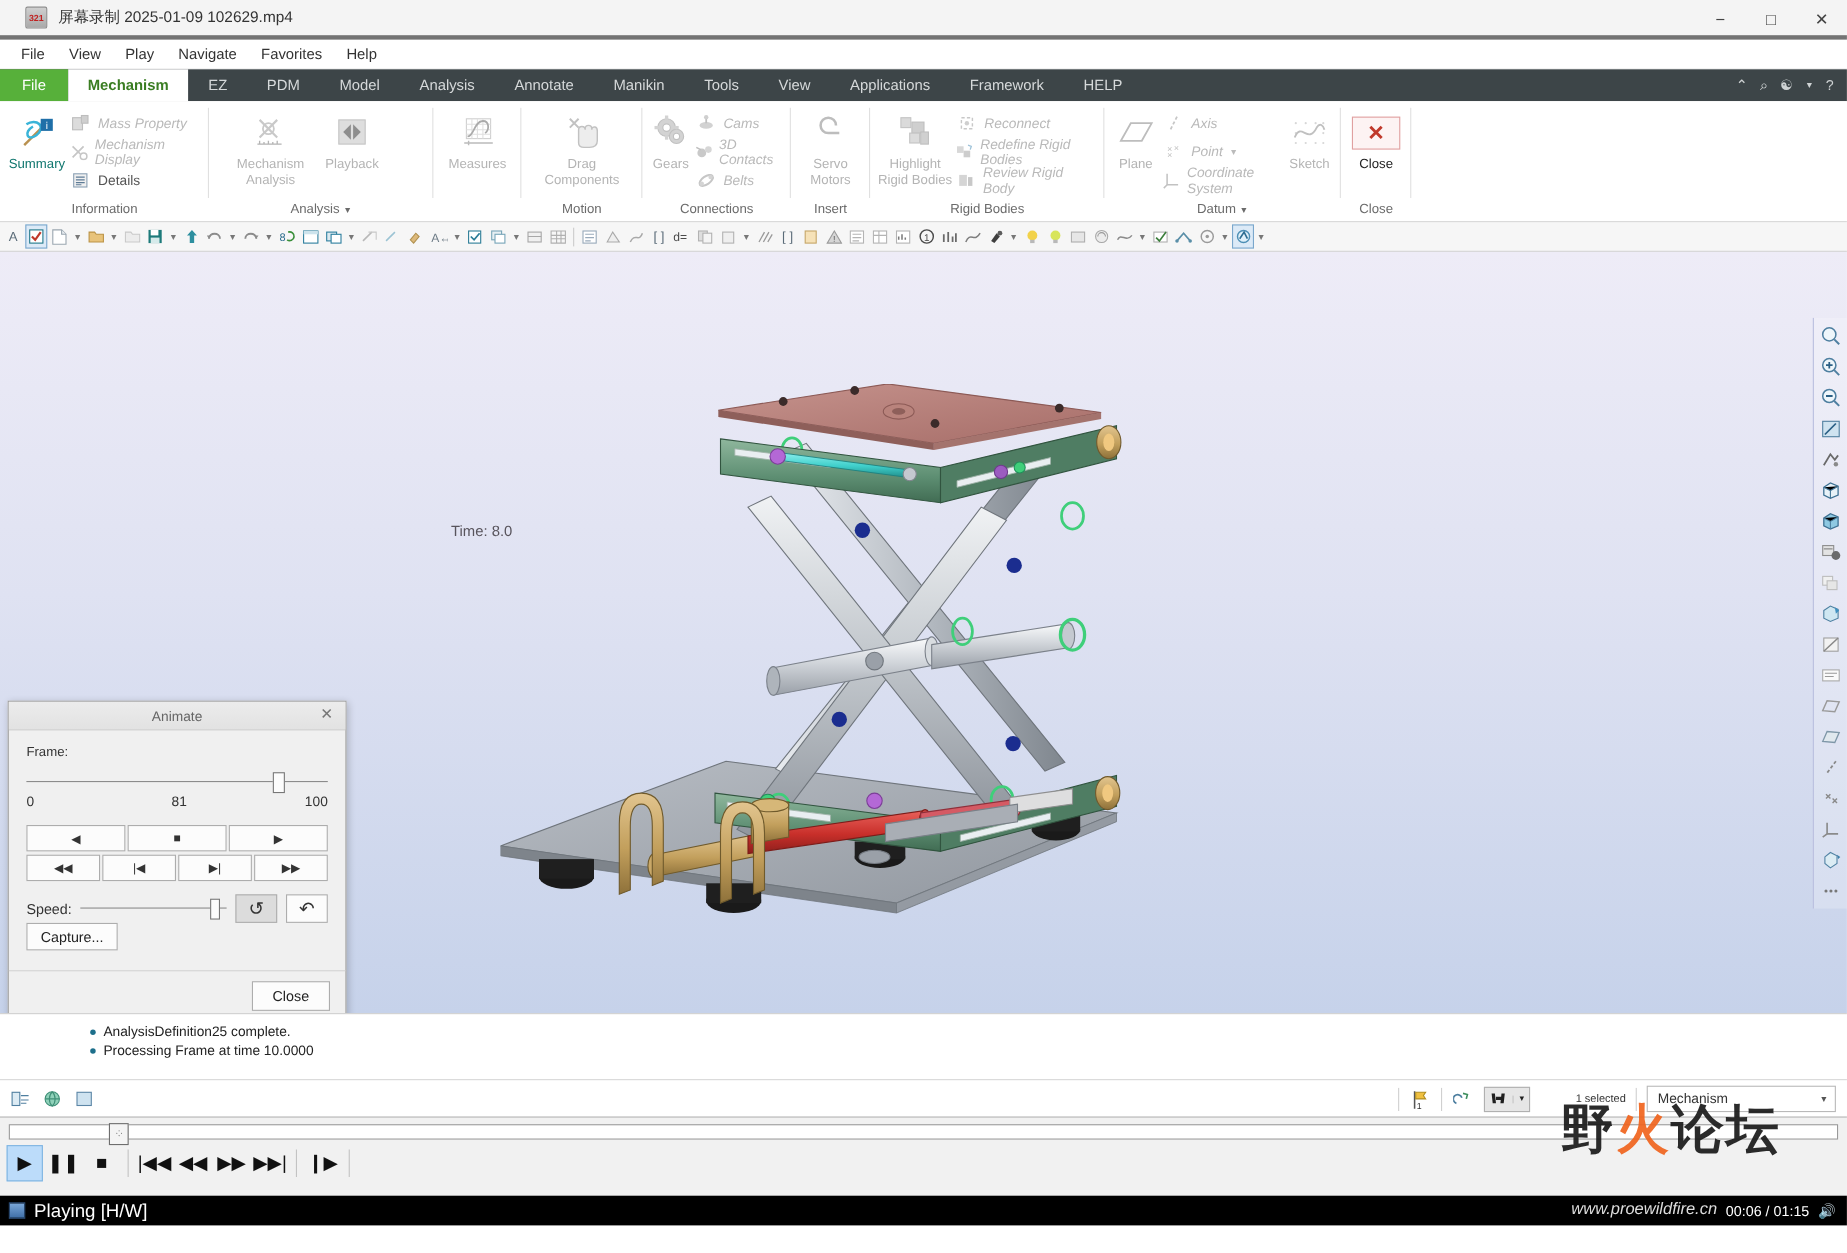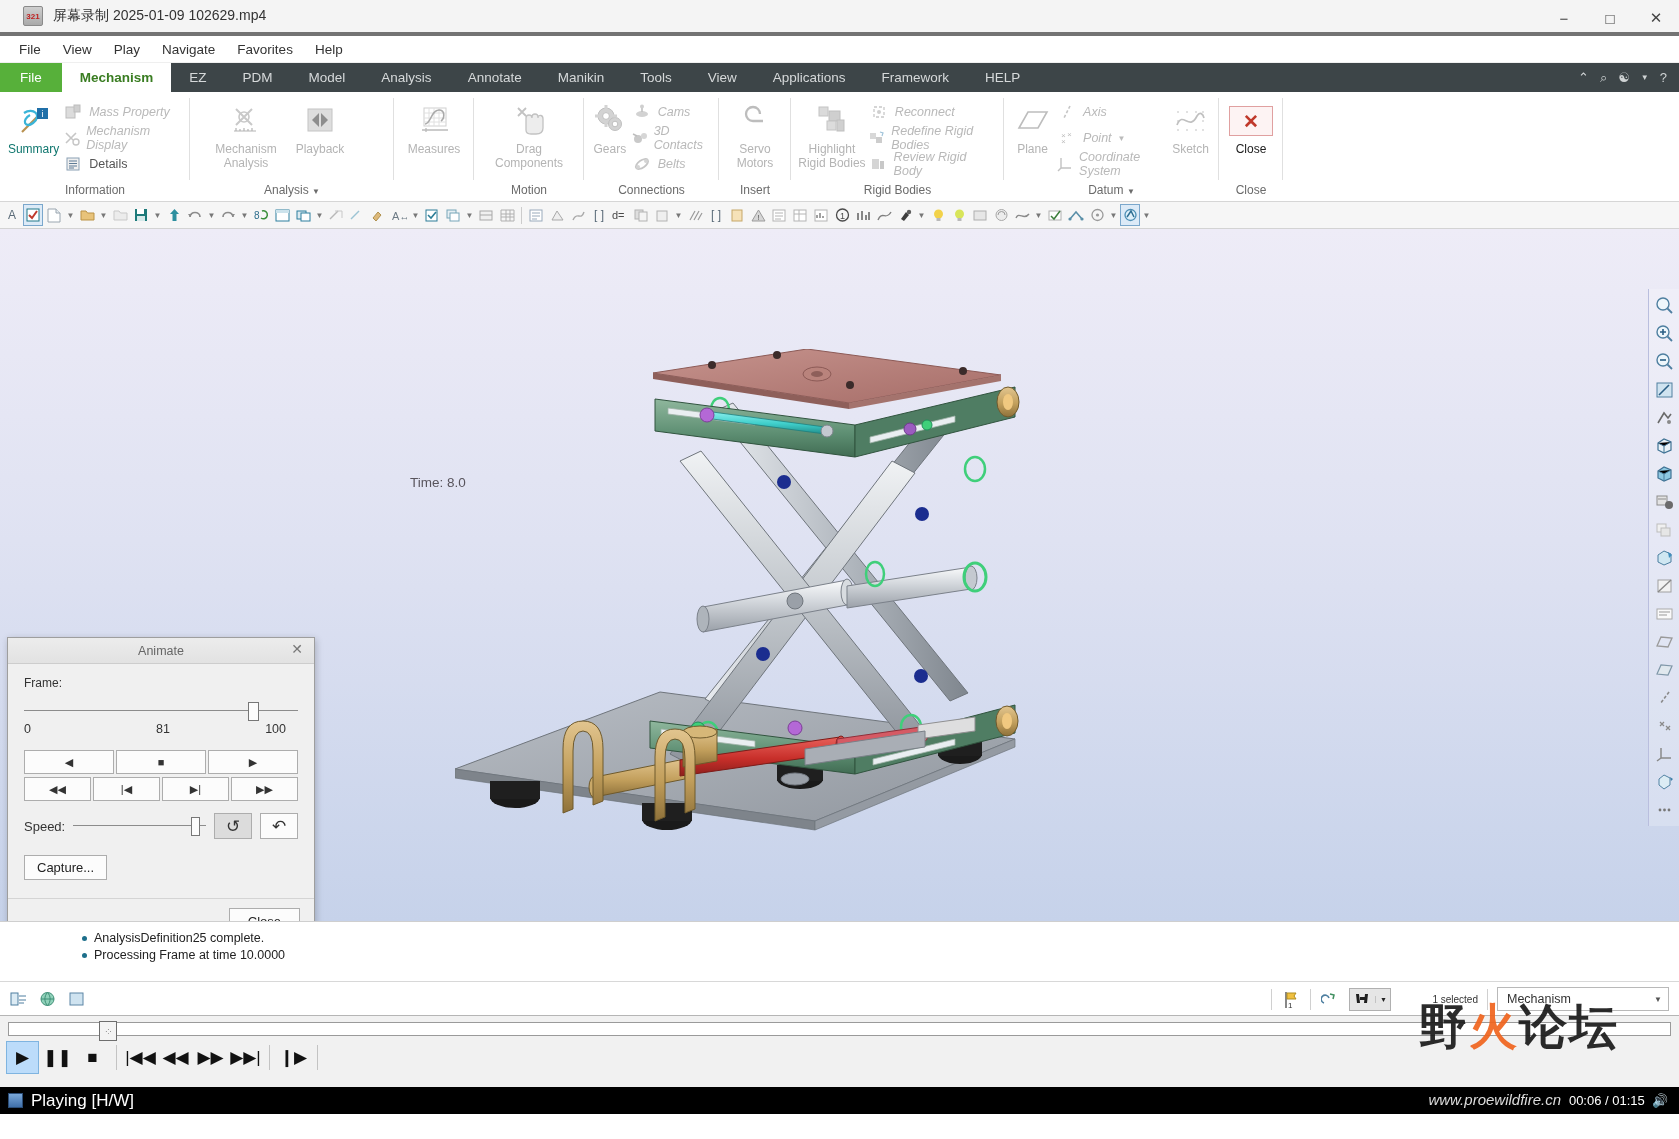--- a/index.html
+++ b/index.html
@@ -85,31 +85,31 @@
   .dlgtitle { height:26px; background:linear-gradient(#ececec,#e2e2e2); border-bottom:1px solid #cdcdcd;
      display:flex; align-items:center; justify-content:center; font-size:12.5px; color:#666; position:relative; }
   .dlgtitle .x { position:absolute; right:8px; top:3px; font-size:14px; color:#777; width:18px; text-align:center; }
   .dlgbody { padding:12px 16px 8px 16px; }
   .lbl { font-size:12px; color:#333; margin-bottom:12px; }
   .track { position:relative; height:18px; margin-bottom:2px; }
   .track .line { position:absolute; left:0; right:0; top:8px; height:1px; background:#8c8c8c; }
   .track .thumb { position:absolute; left:230px; top:0; width:11px; height:19px; background:#fcfcfc; border:1px solid #777; }
   .ticks { display:flex; justify-content:space-between; font-size:12.5px; color:#333; margin-bottom:12px; position:relative; height:16px; }
   .ticks span.mid { position:absolute; left:132px; }
-  .ticks span.r { position:absolute; right:12px; }
+  .ticks span.r { position:absolute; right:0; }
   .btnrow { display:flex; gap:2px; margin-bottom:3px; }
   .pbtn { flex:1; height:24px; background:#fcfcfc; border:1px solid #adadad; display:flex; align-items:center; justify-content:center; font-size:11px; color:#333; }
   .speedrow { display:flex; align-items:center; margin-top:12px; gap:8px; }
   .speedrow .sl { font-size:13px; color:#333; }
   .strack { position:relative; flex:1; height:20px; }
   .strack .line { position:absolute; left:0; right:0; top:9px; height:1px; background:#8c8c8c; }
   .strack .thumb { position:absolute; right:6px; top:1px; width:9px; height:19px; background:#fcfcfc; border:1px solid #777; }
   .rbtn { width:38px; height:26px; border:1px solid #adadad; background:#fcfcfc; display:flex; align-items:center; justify-content:center; font-size:17px; color:#333; }
   .rbtn.on { background:#dcdcdc; }
-  .capt { margin-top:16px; }
+  .capt { }
   .capbtn { display:inline-block; padding:4px 12px; background:#fcfcfc; border:1px solid #adadad; font-size:13px; color:#222; }
   .dlgfoot { border-top:1px solid #d4d4d4; padding:9px 14px; display:flex; justify-content:flex-end; margin-top:10px; }
   .closebtn { padding:5px 18px; background:#fcfcfc; border:1px solid #adadad; font-size:13px; color:#222; }
 
   
   .msgarea { height:60px; background:#fff; border-top:1px solid #cfcfcf; position:relative; padding:8px 0 0 82px; }
   .msgline { font-size:12.5px; color:#222; line-height:17px; display:flex; align-items:center; gap:7px; }
   .bullet { width:5px; height:5px; border-radius:50%; background:#1d6f8b; display:inline-block; }
 
   

